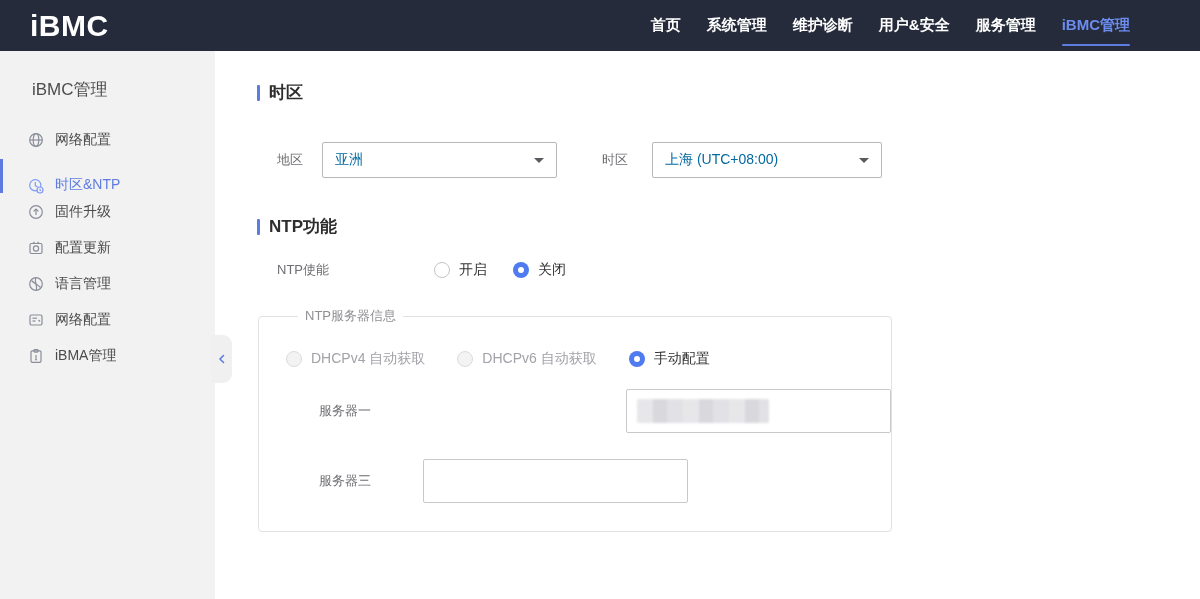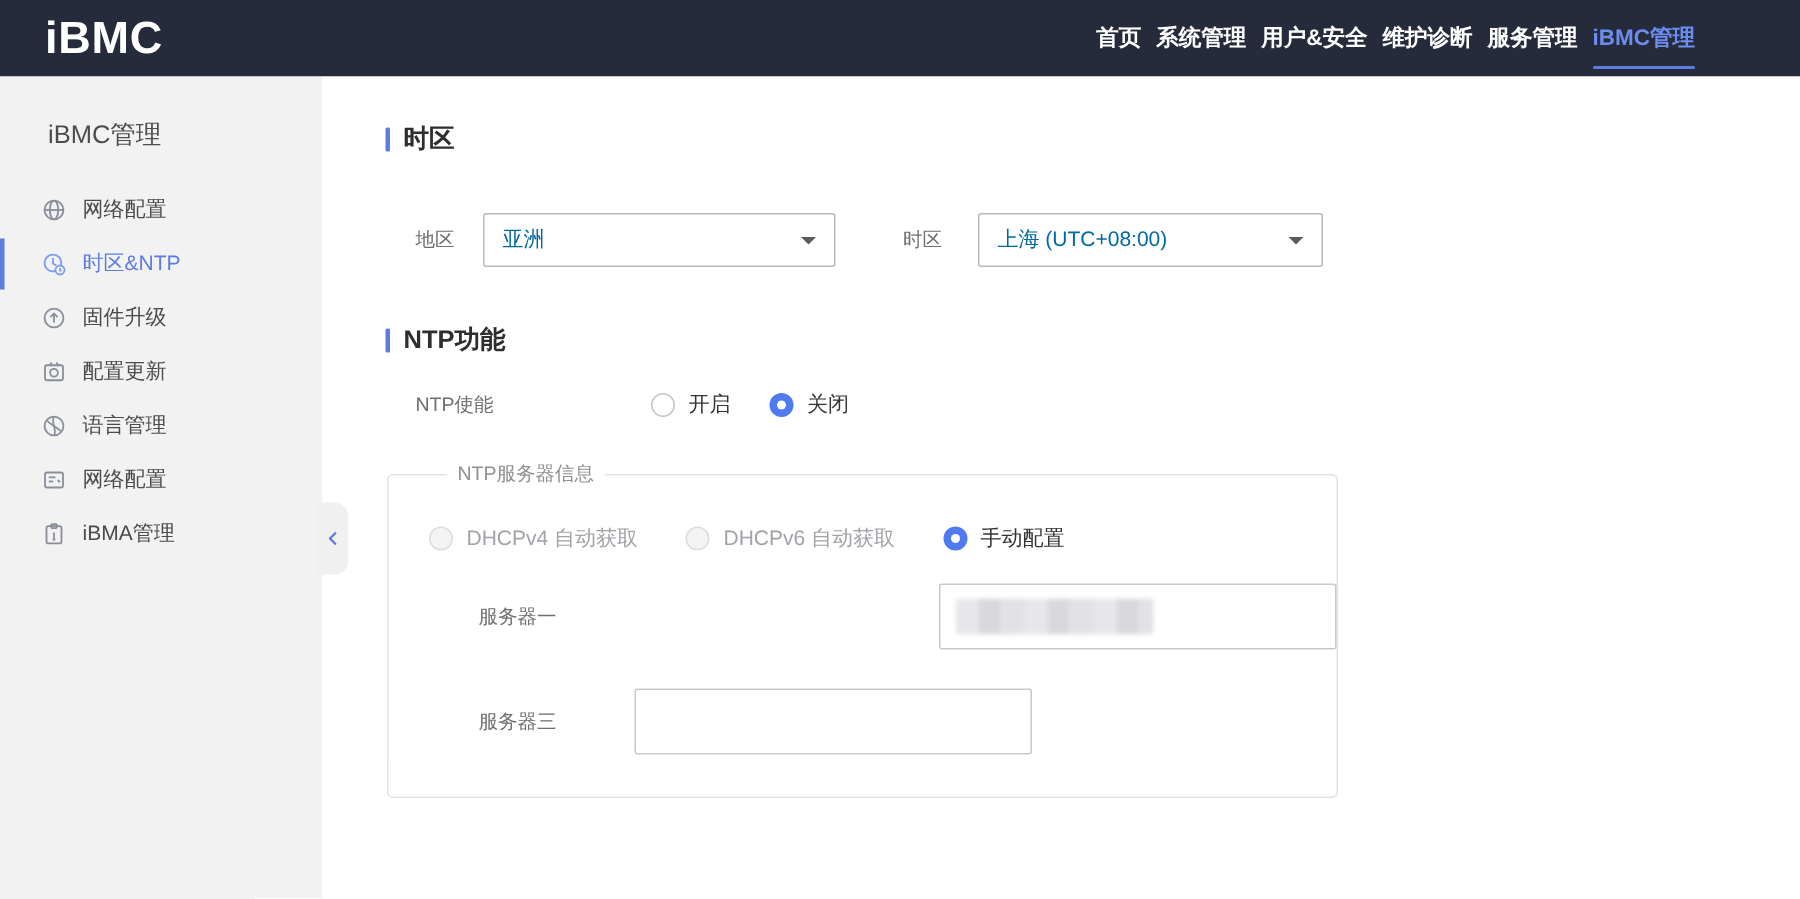--- a/index.html
+++ b/index.html
@@ -3,35 +3,35 @@
 <meta charset="utf-8">
 <style>
   * { margin:0; padding:0; box-sizing:border-box; }
   html,body { width:1200px; height:599px; overflow:hidden; }
   body { font-family:"Liberation Sans","DejaVu Sans",sans-serif; background:#fff; color:#333; }
   .app { position:relative; width:1200px; height:599px; }
 
   
   .navbar { display:flex; align-items:center; height:51px; background:#252b3a; padding:0 70px 0 30px; }
   .logo { color:#fff; font-size:30px; font-weight:bold; letter-spacing:0.5px; }
-  .nav-menu { margin-left:auto; display:flex; align-items:stretch; height:100%; gap:10px;justify-content:space-between; }
+  .nav-menu { margin-left:auto; display:flex; align-items:stretch; height:100%; gap:26px;justify-content:space-between; }
   .nav-item { position:relative; display:flex; align-items:center; color:#fff; font-size:15px; font-weight:600; cursor:pointer; white-space:nowrap; }
   .nav-item.active { color:#6d8cf0; }
   .nav-item.active::after { content:""; position:absolute; left:0; right:0; bottom:5px; height:2px; background:#5e7ce0; border-radius:1px; }
 
   
   .body { position:relative; display:flex; height:548px; }
 
   
   .sidebar { width:215px; background:#f2f2f3; height:100%; flex:0 0 auto; }
   .sidebar-title { padding:27px 0 0 32px; font-size:17px; color:#4c4c4c; }
   .side-menu { list-style:none; margin-top:21px; }
   .side-item { position:relative; display:flex; align-items:center; height:36px; padding-left:28px; font-size:14px; color:#4b4b4b; cursor:pointer; }
   .side-item .icn { display:flex; width:16px; height:16px; margin-right:11px; color:#8a8e99; }
-  .side-item.active { color:#5e7ce0; }
+  .side-item.active { color:#5e7ce0;align-items:flex-end; }
   .side-item.active .icn { color:#7d9bf5; }
   .side-item.active::before { content:""; position:absolute; left:0; top:1px; bottom:1px; width:3px; background:#5e7ce0; }
   .icn svg { width:16px; height:16px; }
 
   
   .collapse-tab { position:absolute; left:211px; top:284px; width:21px; height:48px; background:#f0f0f1; border-radius:0 9px 9px 0; display:flex; align-items:center; justify-content:center; cursor:pointer; z-index:5; }
   .collapse-tab svg { width:12px; height:12px; }
 
   
   .content { flex:1 1 auto; background:#fff; padding:30px 0 0 42px; }
@@ -78,22 +78,22 @@
 </head>
 <body>
 
 <div class="app">
 
   <header class="navbar">
     <div class="logo">iBMC</div>
     <nav class="nav-menu">
       <div class="nav-item">首页</div>
       <div class="nav-item">系统管理</div>
+      <div class="nav-item">维护诊断</div>
       <div class="nav-item">用户&amp;安全</div>
-      <div class="nav-item">维护诊断</div>
       <div class="nav-item">服务管理</div>
       <div class="nav-item active">iBMC管理</div>
     </nav>
   </header>
 
   <div class="body">
 
     <aside class="sidebar">
       <div class="sidebar-title">iBMC管理</div>
       <ul class="side-menu">

